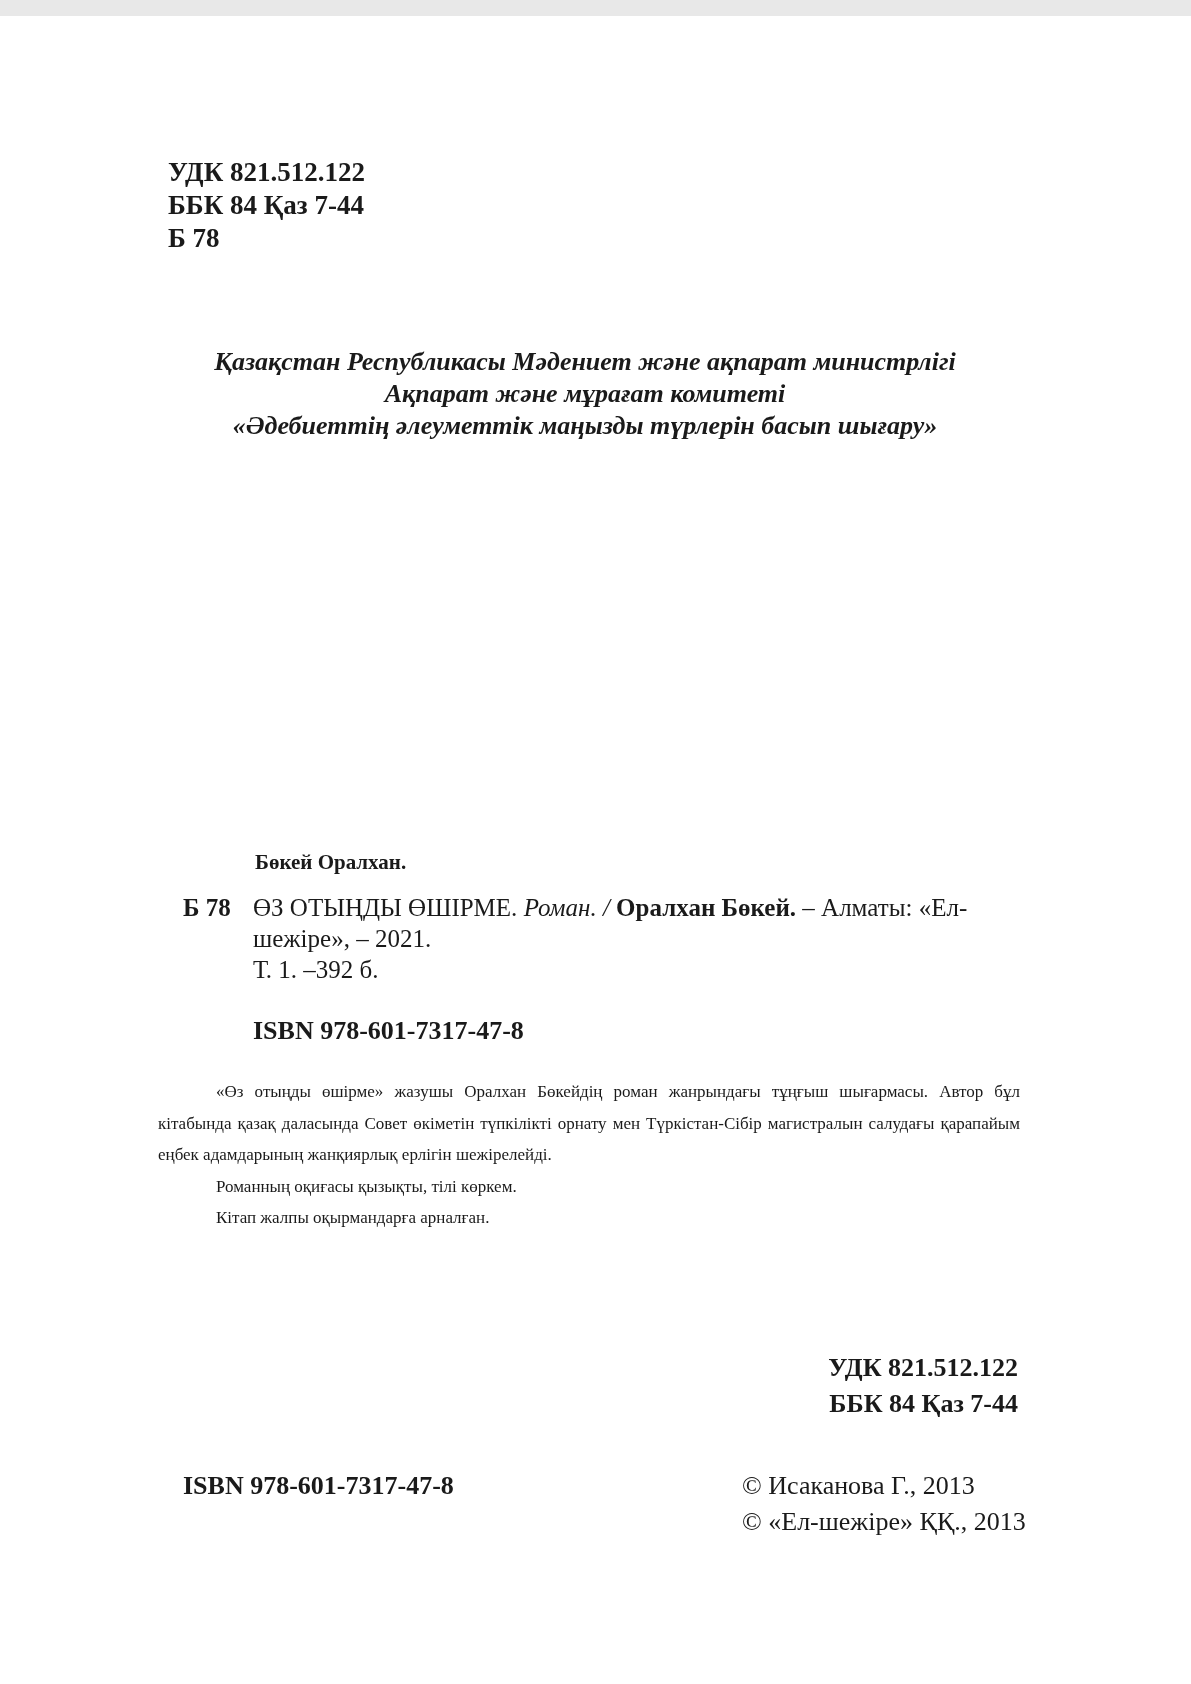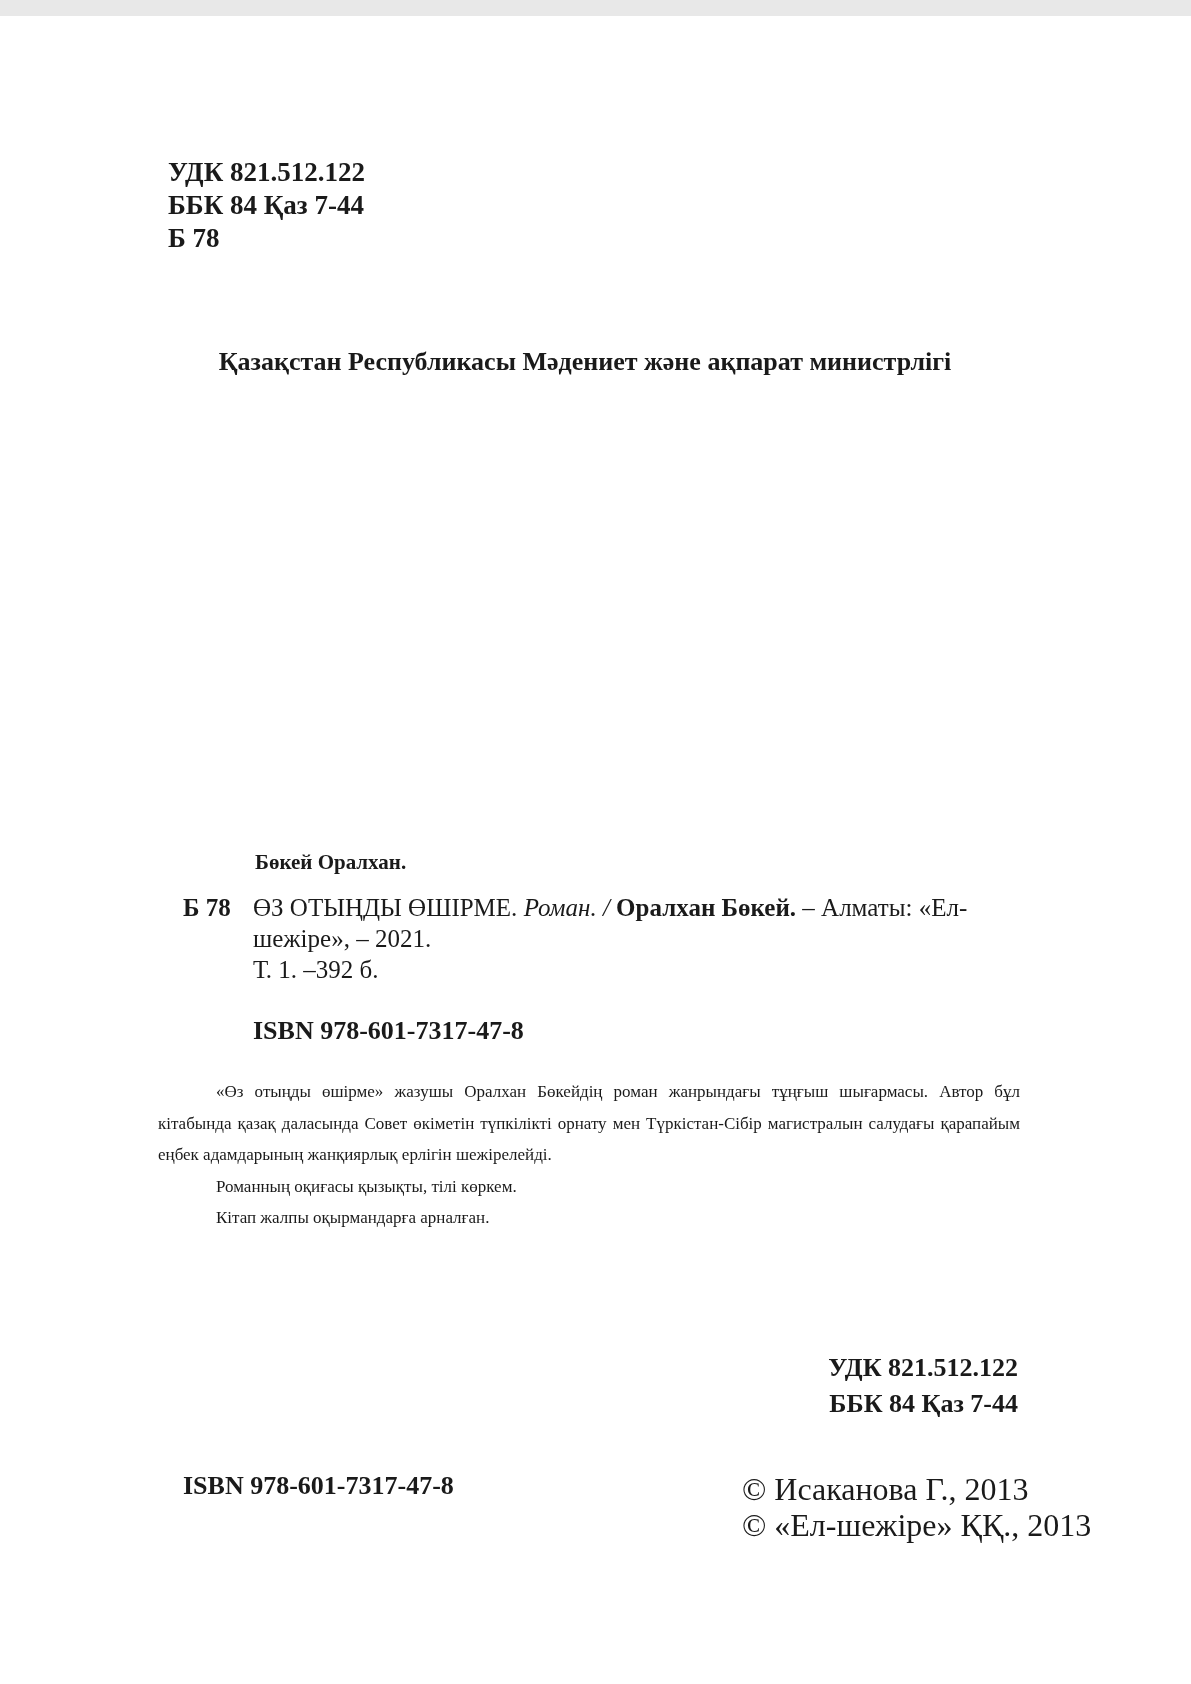--- a/index.html
+++ b/index.html
@@ -28,20 +28,21 @@
     white-space: nowrap;
   }
 
   .ministry {
     left: 140px;
     top: 330px;
     width: 890px;
     text-align: center;
     font-size: 26px;
     font-weight: bold;
+    font-style: italic;
     line-height: 32px;
   }
 
   .author-heading {
     left: 255px;
     top: 834px;
     font-size: 21px;
     font-weight: bold;
     white-space: nowrap;
   }
@@ -94,37 +95,39 @@
     line-height: 36px;
     white-space: nowrap;
   }
 
   .footer-isbn {
     font-size: 26px;
     font-weight: bold;
     white-space: nowrap;
   }
   .footer-copy {
-    font-size: 32px;
+    font-size: 26px;
     white-space: nowrap;
   }
 </style>
 </head>
 <body>
 
 <div class="page">
 
   <div class="abs top-codes">
     <div>УДК 821.512.122</div>
     <div>ББК 84 Қаз 7-44</div>
     <div>Б 78</div>
   </div>
 
   <div class="abs ministry">
     <div>Қазақстан Республикасы Мәдениет және ақпарат министрлігі</div>
+    <div>Ақпарат және мұрағат комитеті</div>
+    <div>«Әдебиеттің әлеуметтік маңызды түрлерін басып шығару»</div>
   </div>
 
   <div class="abs author-heading">Бөкей Оралхан.</div>
 
   <div class="abs catalog-entry">
     <span class="entry-code">Б 78</span>
     <div class="line"><span>ӨЗ ОТЫҢДЫ ӨШІРМЕ. </span><span class="it">Роман. </span><span class="it">/ </span><span class="bit">Оралхан Бөкей. </span><span>– Алматы: «Ел-</span></div>
     <div class="line">шежіре», – 2021.</div>
     <div class="line">Т. 1. –392 б.</div>
   </div>

